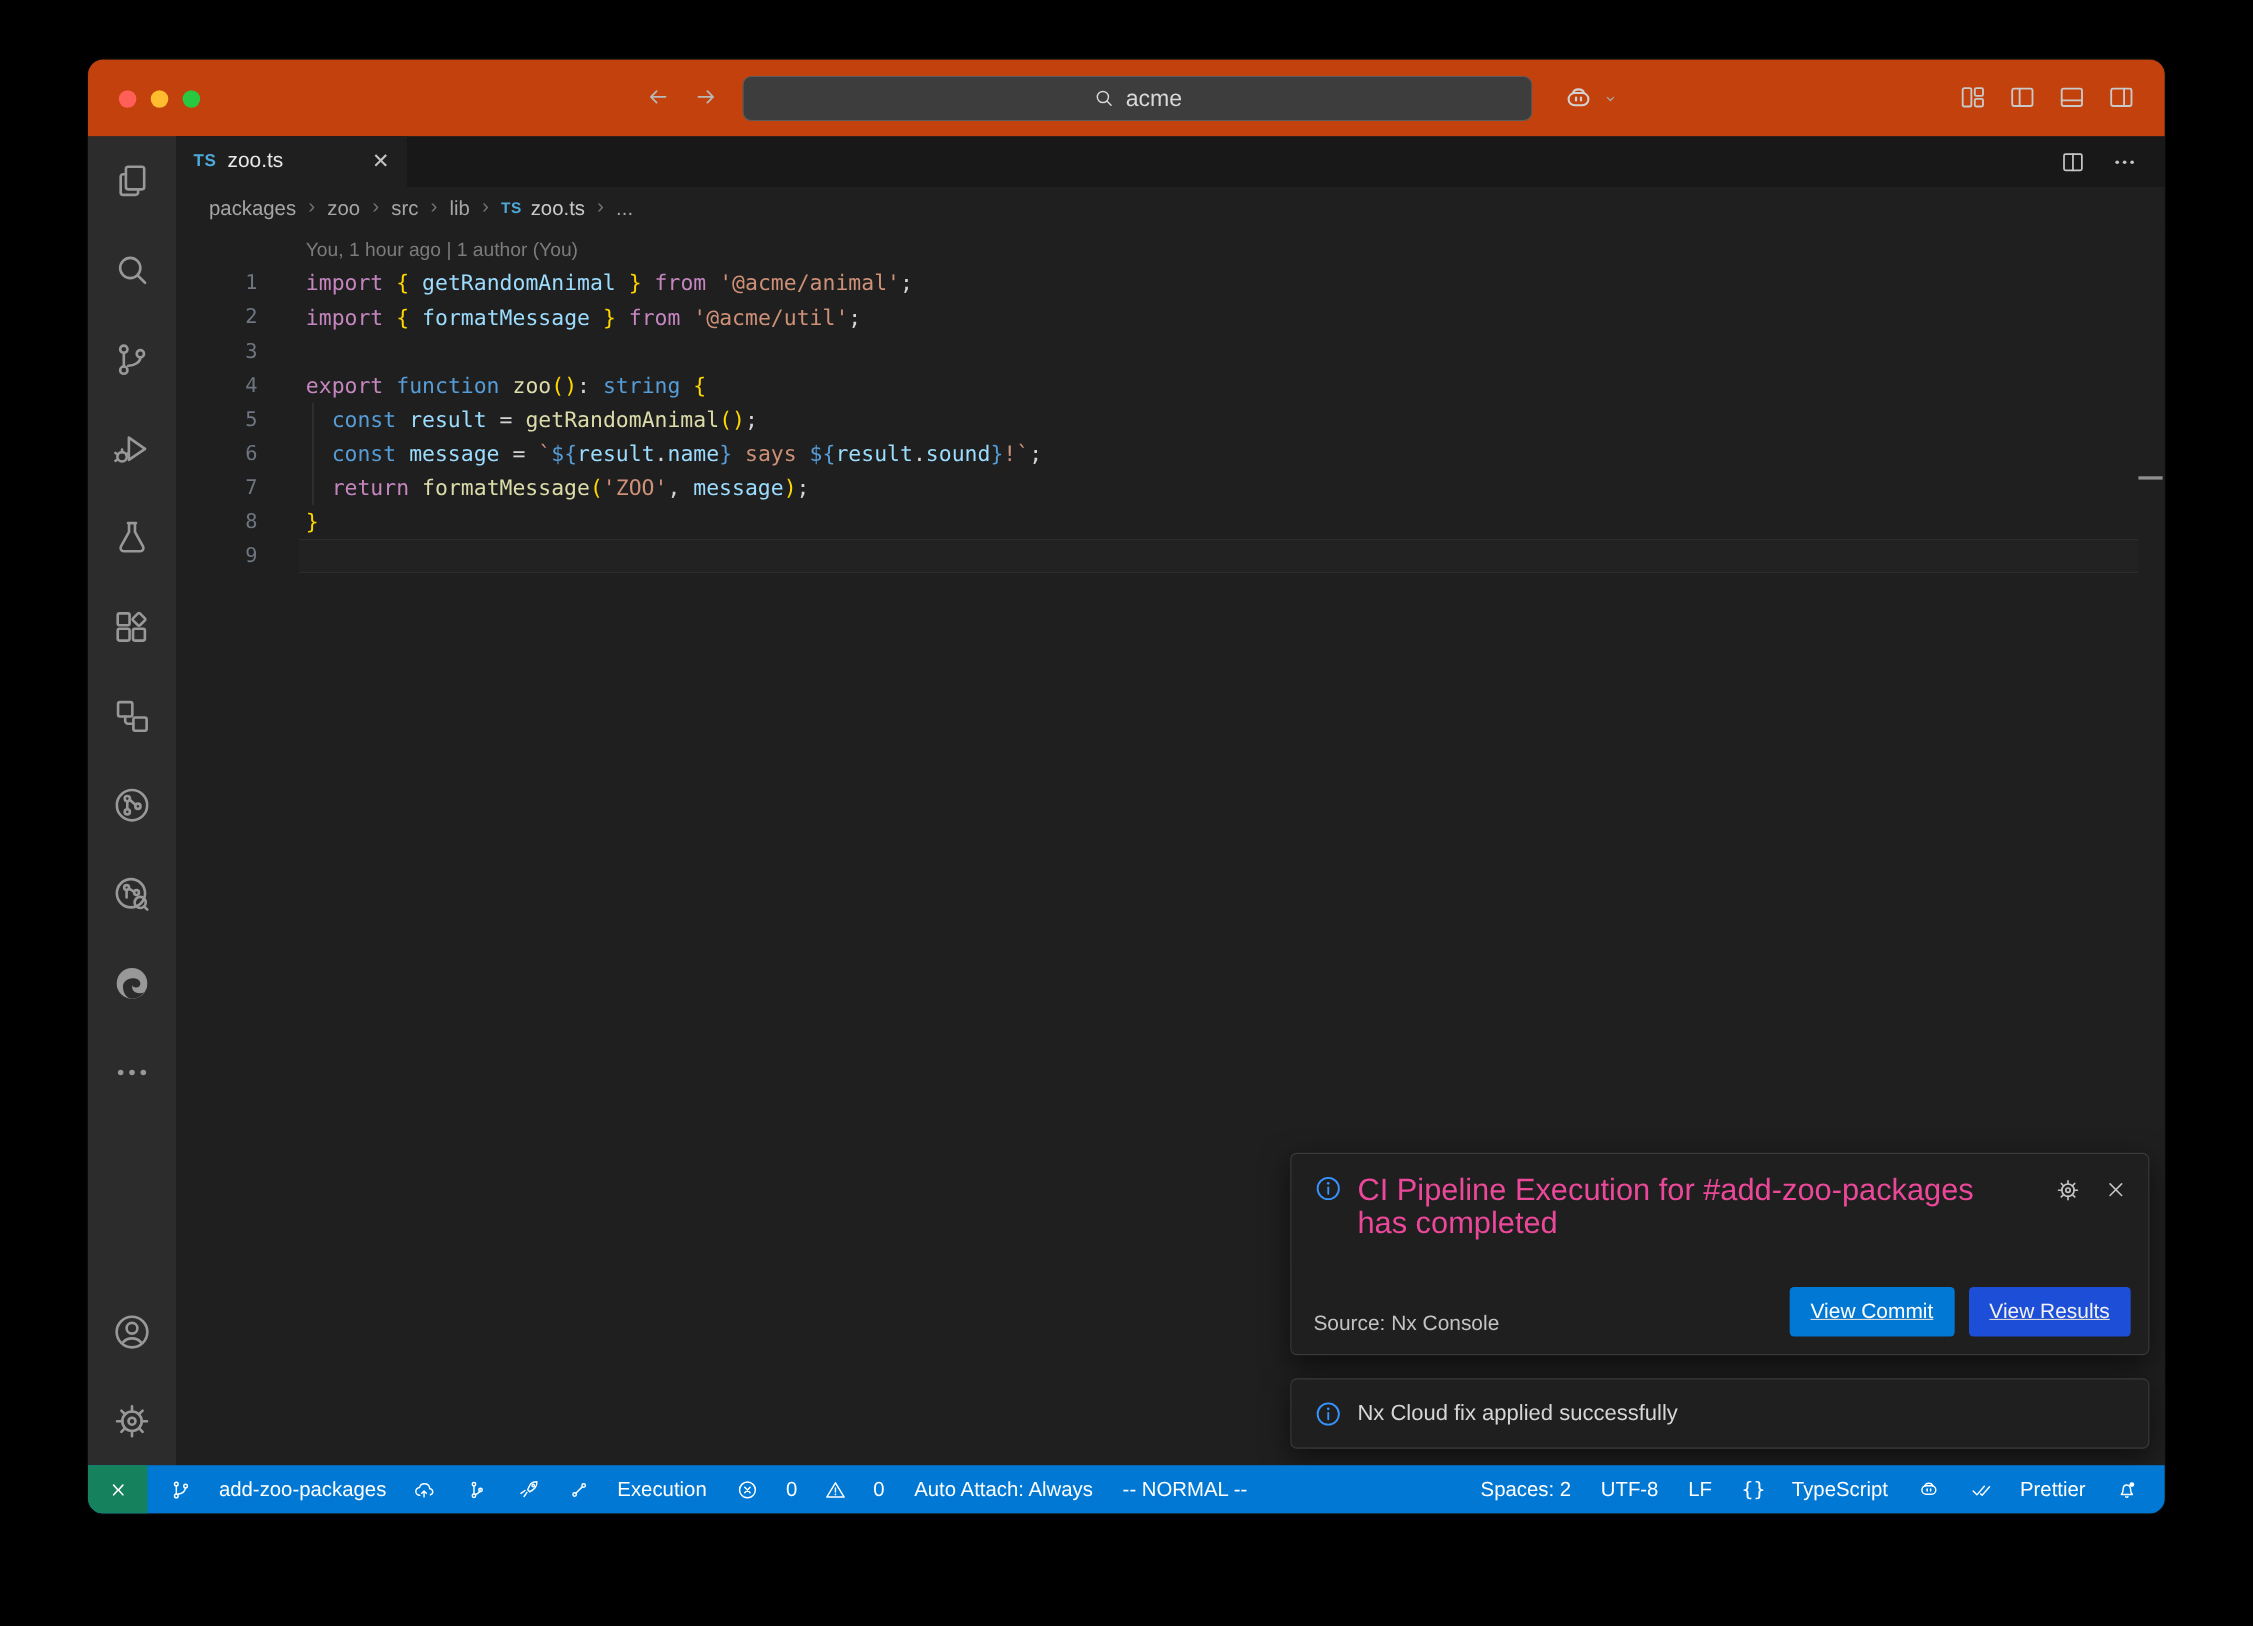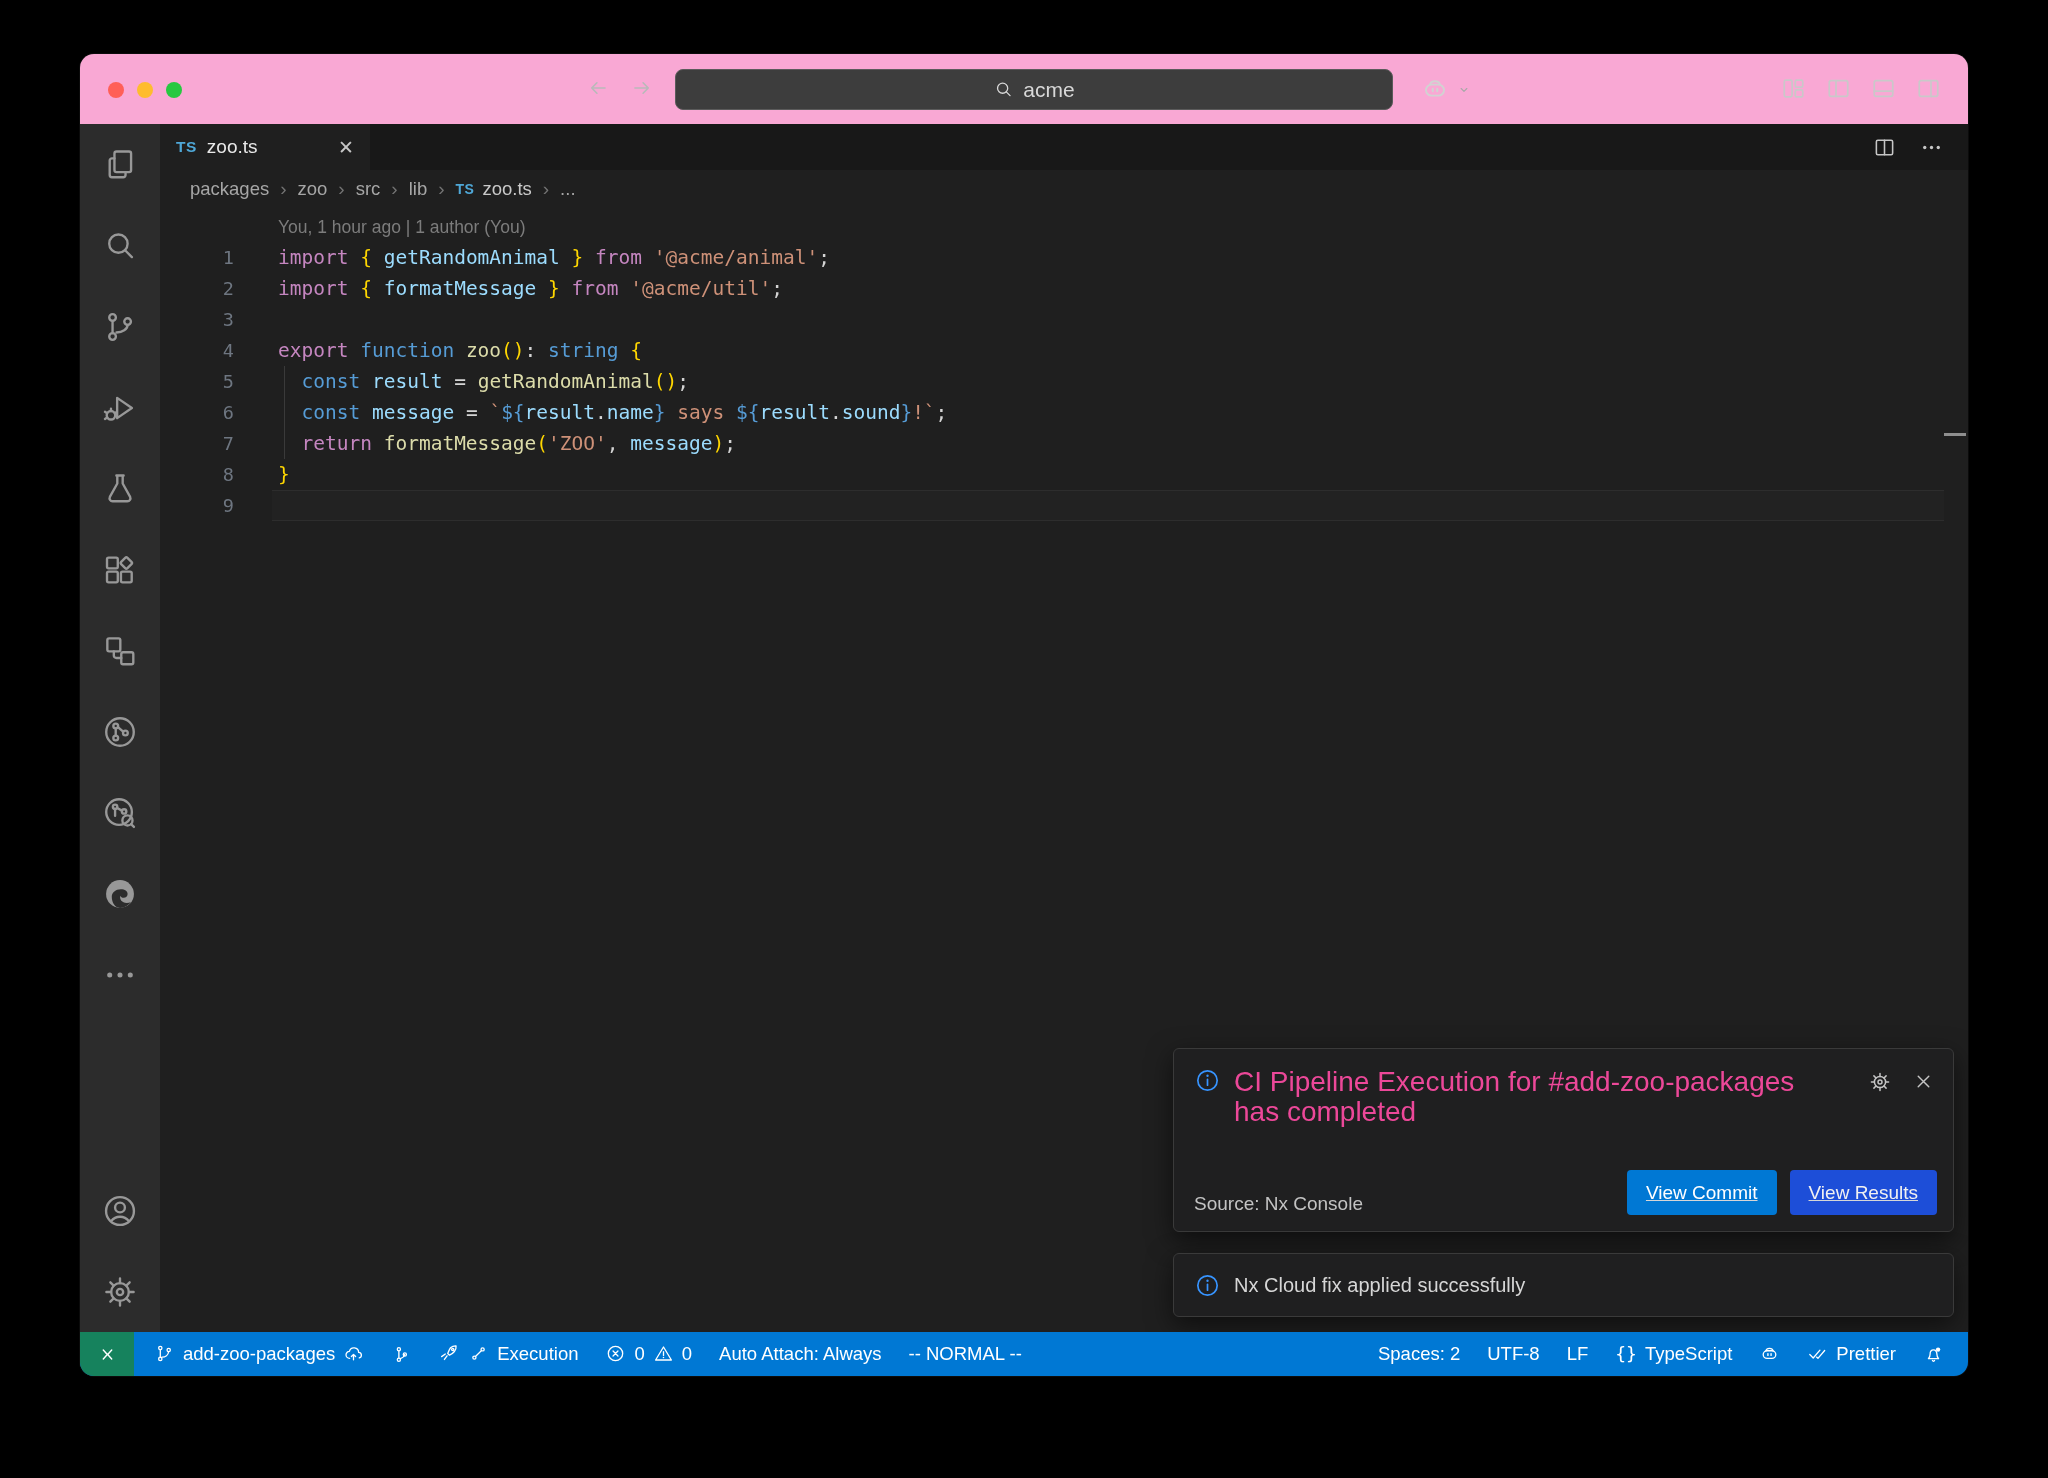--- a/index.html
+++ b/index.html
@@ -1,21 +1,21 @@
 <!DOCTYPE html>
 <html><head>
 <meta charset="utf-8">
 <style>
   * { margin:0; padding:0; box-sizing:border-box; }
   html,body { width:2048px; height:1478px; background:#000; font-family:"Liberation Sans",sans-serif; overflow:hidden; }
   .window { position:absolute; left:80px; top:54px; width:1888px; height:1322px; background:#1f1f1f;
             border-radius:14px; overflow:hidden; box-shadow:0 0 0 1px #0b0b0b, 0 20px 60px rgba(0,0,0,.6); }
 
   
-  .titlebar { position:absolute; left:0; top:0; right:0; height:70px; background:#f9a8d4; }
+  .titlebar { position:absolute; left:0; top:0; right:0; height:70px; background:#c2410c; }
   .traffic { position:absolute; left:28px; top:28px; display:flex; gap:13px; }
   .dot { width:16px; height:16px; border-radius:50%; }
   .nav { position:absolute; left:505px; top:21px; display:flex; gap:18px; color:#b9b9b9; align-items:center; }
   .command-center { position:absolute; left:595px; top:15px; width:718px; height:41px; background:#3d3d3d;
     border:1px solid #5b5b5b; border-radius:8px; display:flex; align-items:center; justify-content:center;
     gap:9px; color:#d8d8d8; font-size:21px; }
   .copilot-btn { position:absolute; left:1340px; top:21px; display:flex; align-items:center; gap:5px; color:#d2d2d2; }
   .copilot-btn .chev { color:#a8a8a8; }
   .layout-controls { position:absolute; right:26px; top:21px; display:flex; gap:18px; color:#c9c9c9; align-items:center; }
 
@@ -68,21 +68,21 @@
   .btn-primary { background:#0078d4; color:#fff; }
   .btn-secondary { background:#1d4ed8; color:#f1f1f1; }
   .info-ic { color:#3794ff; flex:0 0 auto; }
 
   
   .statusbar { position:absolute; left:0; right:0; bottom:0; height:44px; background:#0078d4; display:flex;
     align-items:center; color:#fff; font-size:18.5px; }
   .sb-remote { width:54px; height:44px; background:#16825d; display:flex; align-items:center; justify-content:center; flex:0 0 auto; }
   .sb-left { display:flex; align-items:center; gap:27px; padding-left:20px; }
   .sb-right { margin-left:auto; display:flex; align-items:center; gap:27px; padding-right:24px; }
-  .sb-item { display:flex; align-items:flex-start; gap:8px; cursor:pointer; }
+  .sb-item { display:flex; align-items:center; gap:24px; cursor:pointer; }
   .braces-txt { font-family:"DejaVu Sans Mono",monospace; font-size:18px; }
   svg { display:block; }
 </style>
 </head>
 <body>
 
 <div class="window">
 
   <div class="titlebar">
     <div class="traffic">

